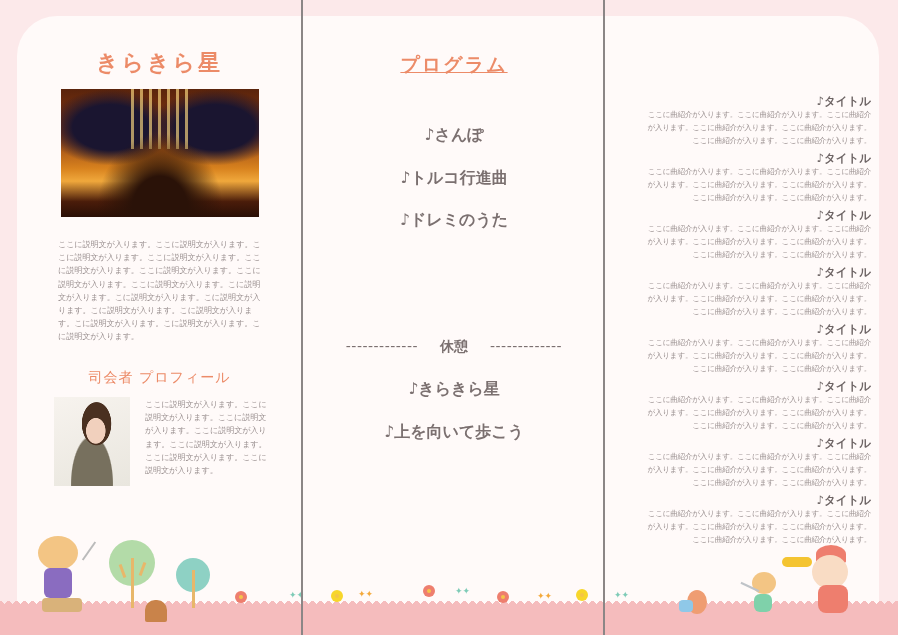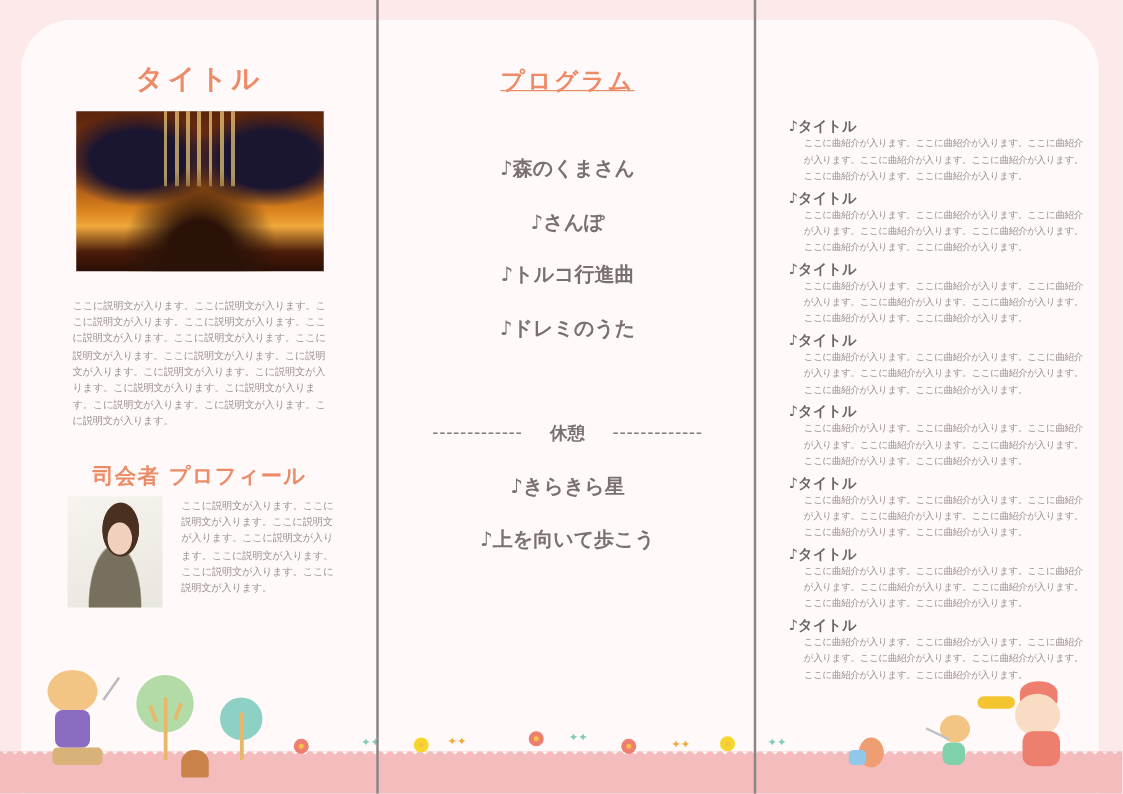--- a/index.html
+++ b/index.html
@@ -34,21 +34,21 @@
       radial-gradient(ellipse at 25% 30%, #1a1530 0 18%, transparent 30%),
       radial-gradient(ellipse at 78% 30%, #1a1530 0 18%, transparent 30%),
       linear-gradient(180deg, #5a240c 0%, #8a3a12 35%, #d8821e 62%, #f0a83c 72%, #4a1c0a 88%, #2a0f06 100%);
   }
   .desc {
     position: absolute; color: #9a9090; font-size: 8.2px; line-height: 13.2px; letter-spacing: -0.2px;
   }
   .p1 .desc.main { left: 41px; top: 238px; width: 203px; }
   .p1 .sub-title {
     position: absolute; top: 369px; width: 100%; text-align: center;
-    color: #ec8b68; font-weight: bold; font-size: 17px; letter-spacing: 1px;
+    color: #ec8b68; font-weight: normal; font-size: 14px; letter-spacing: 1px;
   }
   .mc-photo {
     position: absolute; left: 37px; top: 397px; width: 76px; height: 89px;
     background:
       radial-gradient(ellipse at 55% 38%, #f1d0bd 0 16%, transparent 17%),
       radial-gradient(ellipse at 56% 30%, #4a3020 0 24%, transparent 25%),
       radial-gradient(ellipse at 50% 98%, #77705e 0 38%, transparent 40%),
       linear-gradient(160deg, #f7f3ee, #e9e6de);
   }
   .p1 .desc.mc { left: 128px; top: 398px; width: 126px; }
@@ -61,21 +61,21 @@
   }
   .break {
     position: absolute; top: 338px; width: 100%; text-align: center; color: #7b7070;
     font-size: 14px; font-weight: bold; display: flex; justify-content: center; gap: 22px;
   }
   .break .dash { letter-spacing: 0.5px; color: #7b7070; font-weight: normal; }
   .prog-list2 { position: absolute; top: 377px; width: 100%; }
 
   
   .p3 .h-title { top: 50px; font-size: 20px; }
-  .songs { position: absolute; left: 25px; top: 94px; width: 240px; }
+  .songs { position: absolute; left: 25px; top: 94px; width: 240px; text-align: right; }
   .song { height: 57px; }
   .song-title { color: #6d6464; font-size: 11.5px; font-weight: bold; line-height: 14px; }
   .song-desc { color: #9a9090; font-size: 7.6px; line-height: 13px; letter-spacing: -0.25px; margin-left: 12px; }
 
   
   .ground {
     position: absolute; left: 0; top: 606px; width: 898px; height: 29px; background: #f5bcbd; z-index: 3;
   }
   .zigzag {
     position: absolute; left: 0; top: 601px; width: 898px; height: 6px; z-index: 3;
@@ -88,32 +88,31 @@
   .flower { position: absolute; width: 12px; height: 12px; border-radius: 50%; z-index: 4; }
   .flower::after { content:""; position:absolute; left:4px; top:4px; width:4px; height:4px; border-radius:50%; background:#f4c44a; }
   .sparkle { position: absolute; z-index: 4; font-size: 9px; font-weight: bold; line-height: 1; }
 </style>
 </head>
 <body>
 
 <div class="sheet"></div>
 
 <section class="panel p1">
-  <h1 class="h-title">タイトル</h1>
+  <h1 class="h-title">きらきら星</h1>
   <div class="concert-img" title="concert-hall-orchestra-painting"></div>
   <p class="desc main">ここに説明文が入ります。ここに説明文が入ります。ここに説明文が入ります。ここに説明文が入ります。ここに説明文が入ります。ここに説明文が入ります。ここに説明文が入ります。ここに説明文が入ります。こに説明文が入ります。こに説明文が入ります。こに説明文が入ります。こに説明文が入ります。こに説明文が入ります。こに説明文が入ります。こに説明文が入ります。こに説明文が入ります。</p>
   <h2 class="sub-title">司会者 プロフィール</h2>
   <div class="mc-photo" title="mc-portrait"></div>
   <p class="desc mc">ここに説明文が入ります。ここに説明文が入ります。ここに説明文が入ります。ここに説明文が入ります。ここに説明文が入ります。ここに説明文が入ります。ここに説明文が入ります。</p>
 </section>
 
 <section class="panel p2">
   <h1 class="h-title">プログラム</h1>
   <div class="prog-list">
-    <div class="prog-item">♪森のくまさん</div>
     <div class="prog-item">♪さんぽ</div>
     <div class="prog-item">♪トルコ行進曲</div>
     <div class="prog-item">♪ドレミのうた</div>
   </div>
   <div class="break">
     <span class="dash">-------------</span>
     <span>休憩</span>
     <span class="dash">-------------</span>
   </div>
   <div class="prog-list2">

